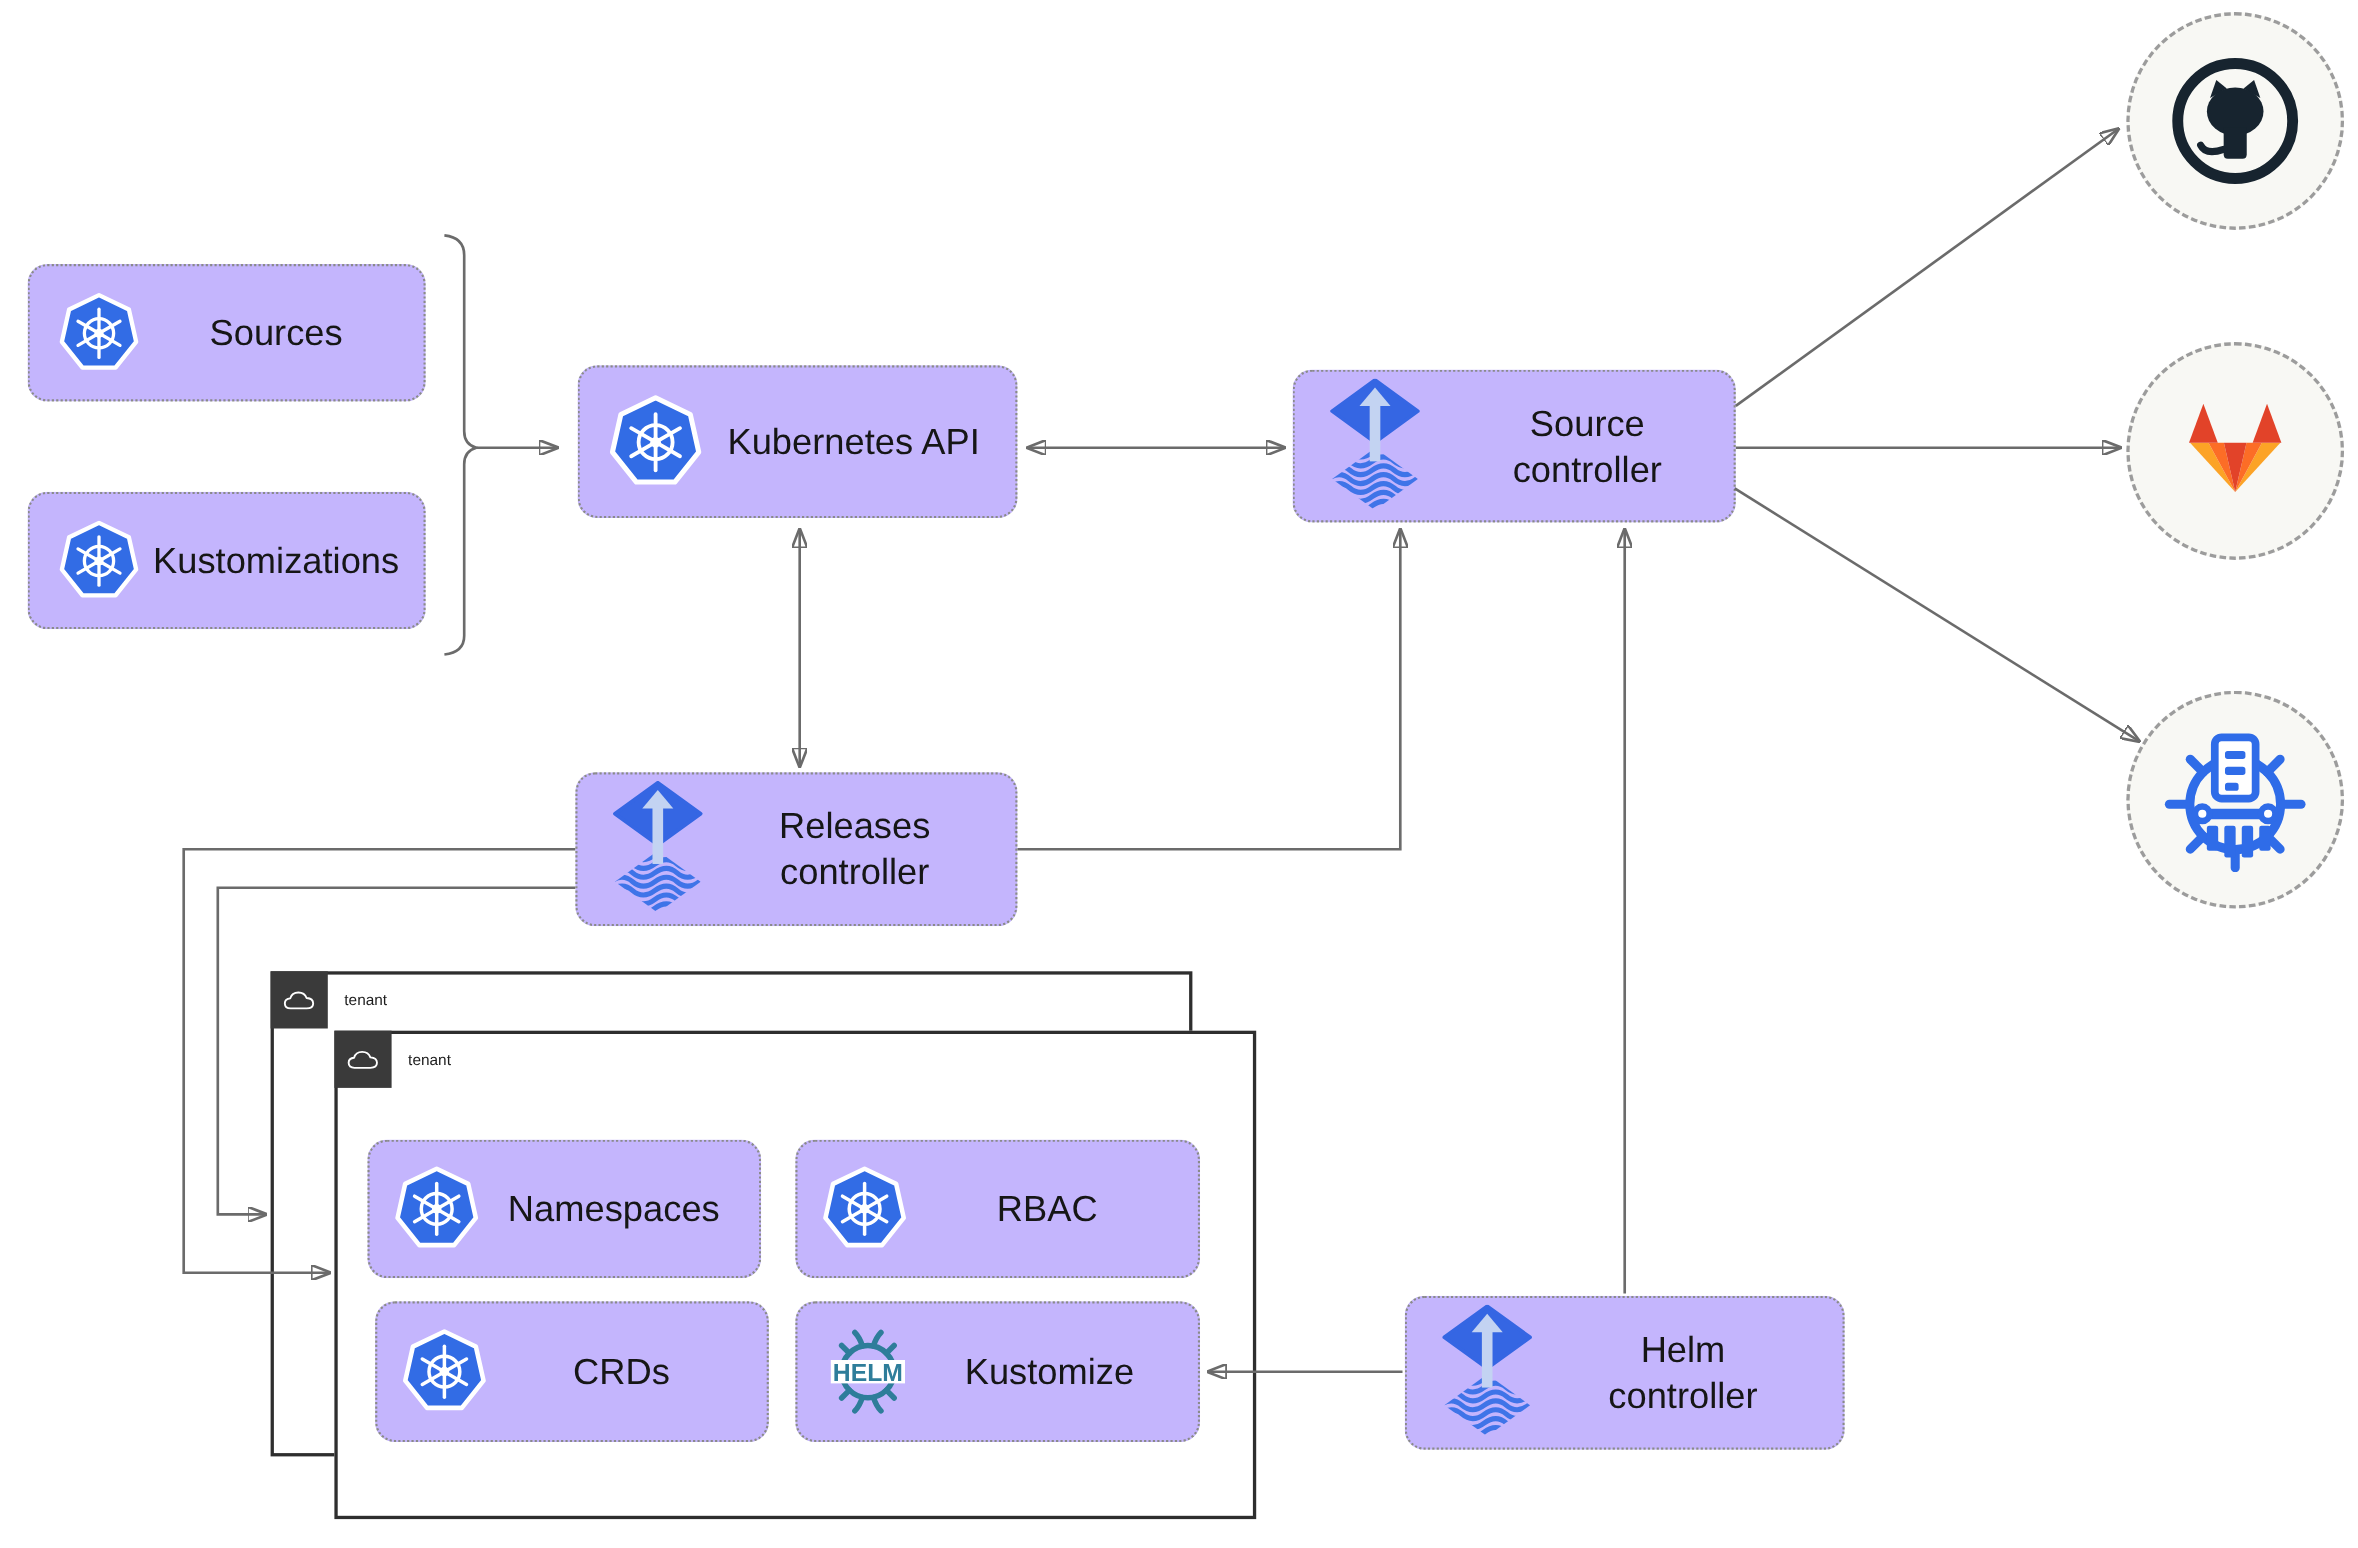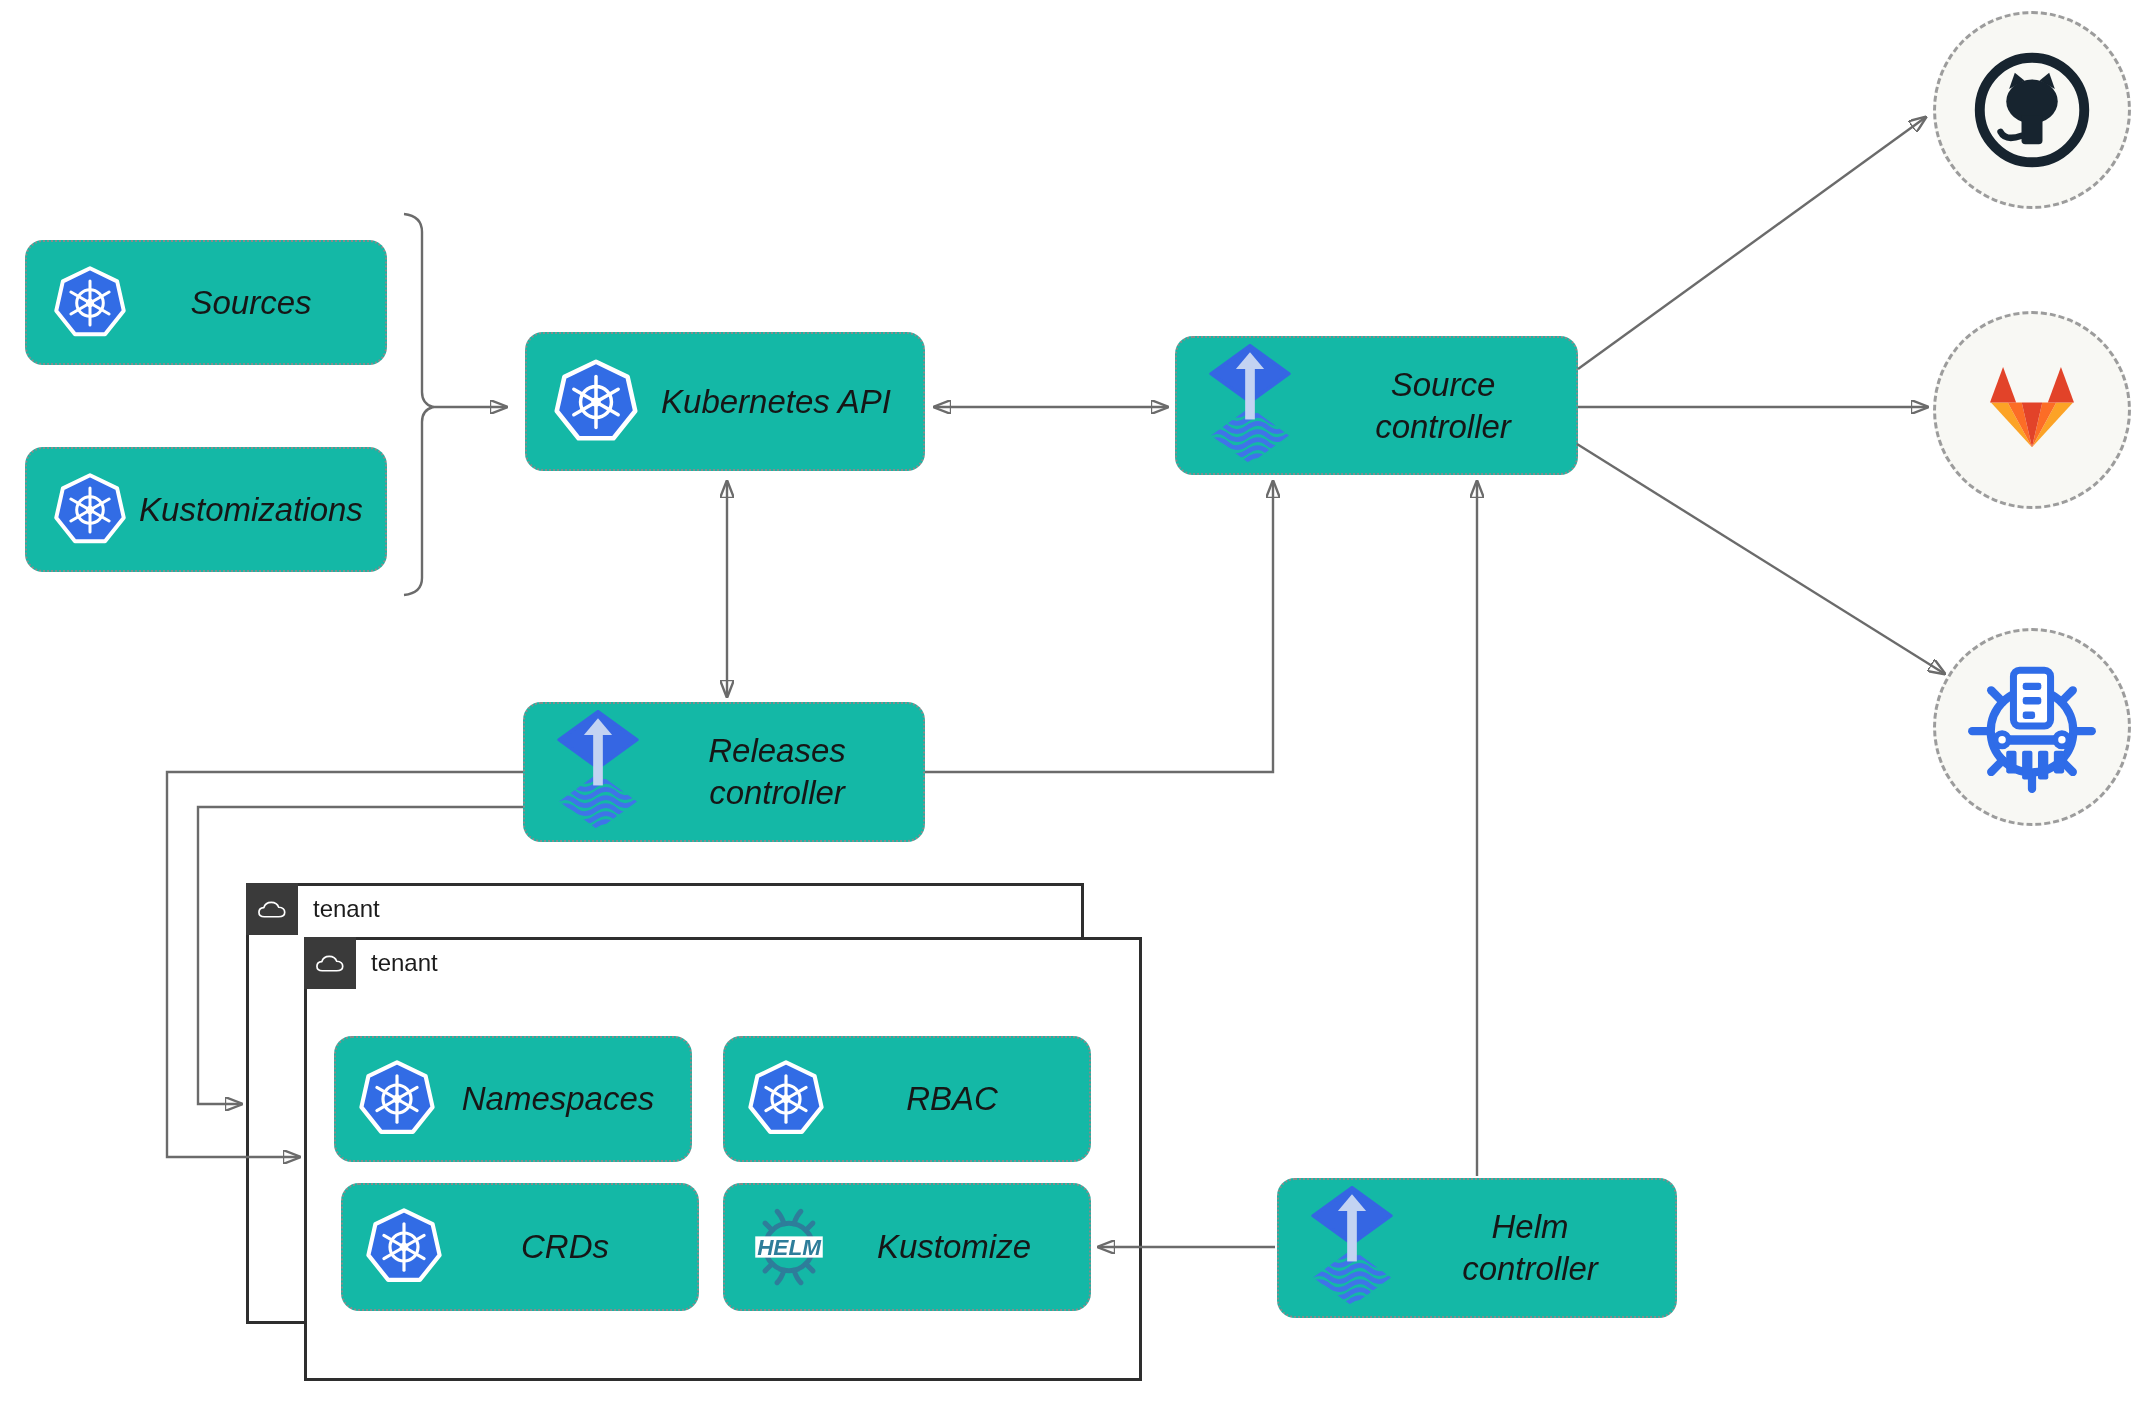--- a/index.html
+++ b/index.html
@@ -1,35 +1,35 @@
 <!DOCTYPE html>
 <html><head>
 <meta charset="utf-8">
 <style>
   html,body { margin:0; padding:0; background:#ffffff; }
   body { width:2144px; height:1407px; position:relative; overflow:hidden;
          font-family:"Liberation Sans","DejaVu Sans",sans-serif; }
   #canvas { position:absolute; left:0; top:0; width:2144px; height:1407px; }
 
-  .pill { position:absolute; box-sizing:border-box; background:#14b8a6;
+  .pill { position:absolute; box-sizing:border-box; background:#c4b5fd;
           border:2px dotted #8a8a8a; border-radius:18px;
-          display:flex; align-items:center;font-style:italic; }
+          display:flex; align-items:center; }
   .pill .label { flex:1; text-align:center; font-size:33px; color:#161616;
                  white-space:pre-line; line-height:1.27; padding-right:10px; }
   .icon { flex:0 0 auto; }
 
   .provider-circle { position:absolute; width:198px; height:198px; box-sizing:border-box;
           border-radius:50%; background:#f8f8f4; border:3px dashed #9c9c9c;
           display:flex; align-items:center; justify-content:center; }
 
   .tenant { position:absolute; background:#ffffff; border:3px solid #2e2e2e; box-sizing:border-box; }
   .tenant-tab { position:absolute; left:-3px; top:-3px; width:52px; height:52px;
           background:#3a3a3a; display:flex; align-items:center; justify-content:center; }
   .tenant-label { position:absolute; left:64px; top:-3px; height:52px;
-          display:flex; align-items:center; font-size:24px; color:#1c1c1c; }
+          display:flex; align-items:center; font-size:14px; color:#1c1c1c; }
 
   .connectors { position:absolute; left:0; top:0; pointer-events:none; }
   .connectors path, .connectors line { stroke:#6b6b6b; stroke-width:2.4px; fill:none; }
   svg text { font-family:"Liberation Sans","DejaVu Sans",sans-serif; }
 </style>
 </head>
 <body>
 
 <div id="canvas">
 

